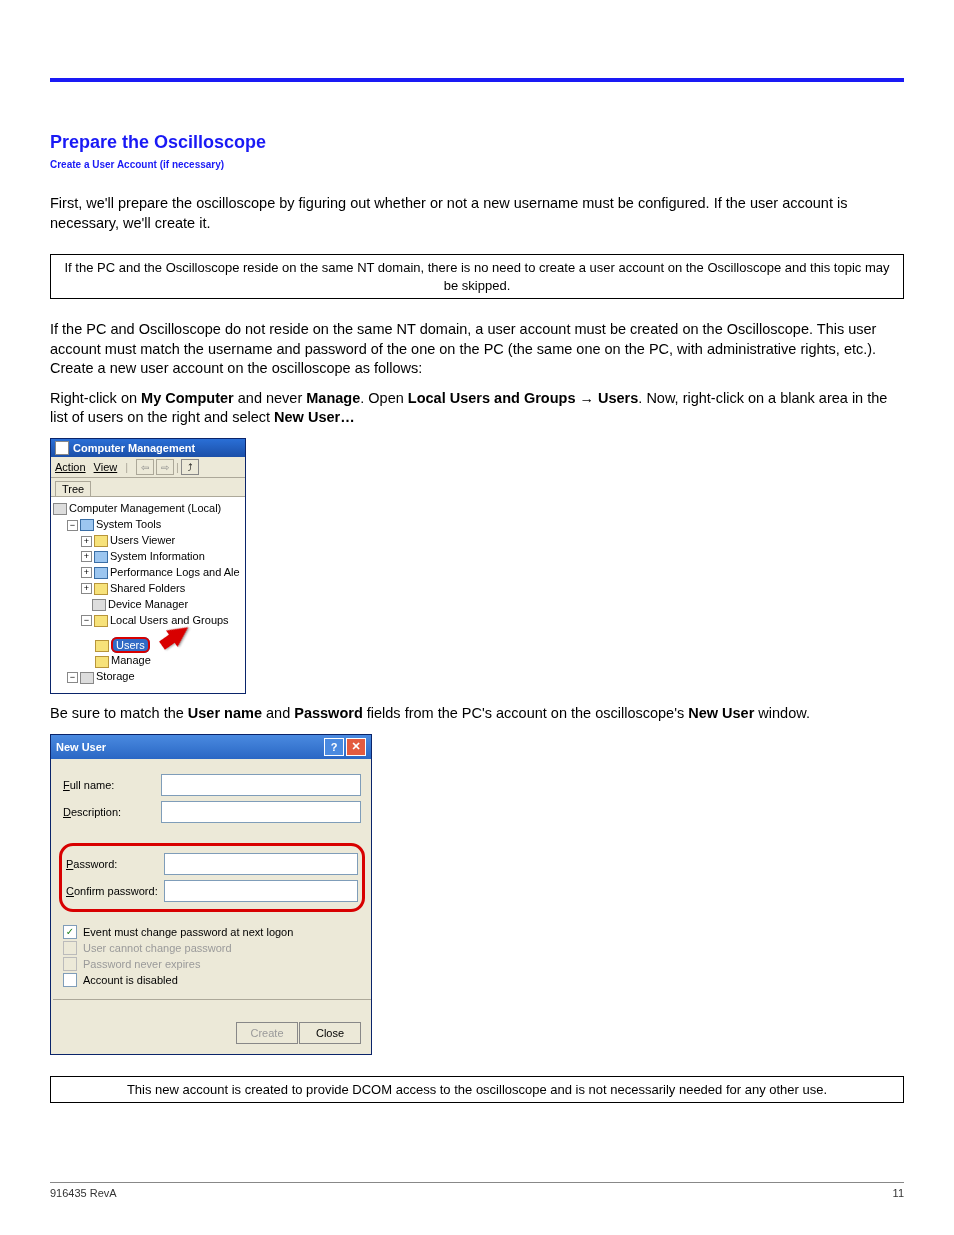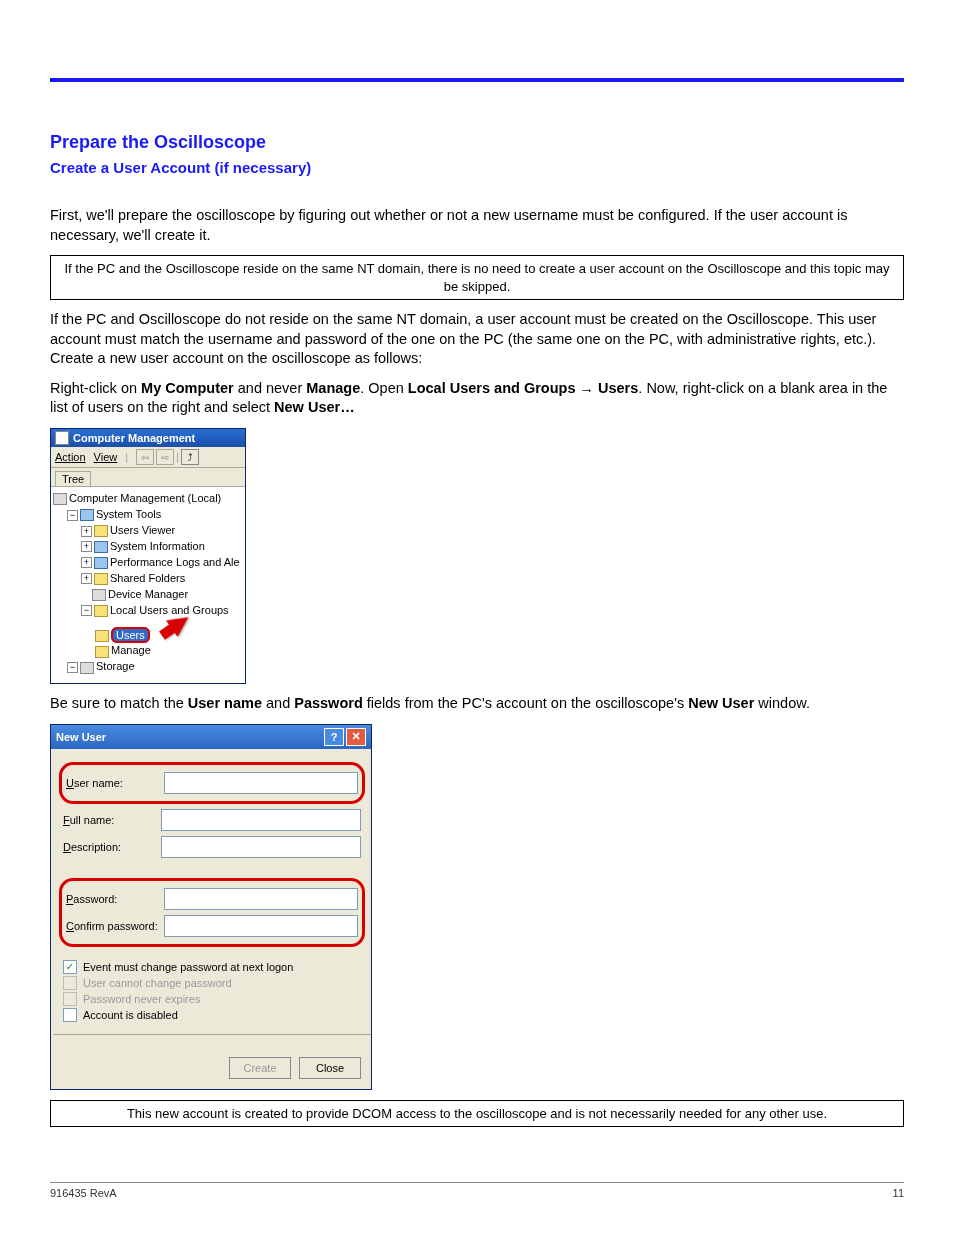--- a/index.html
+++ b/index.html
@@ -1,21 +1,21 @@
 <!DOCTYPE html>
 <html><head>
 <meta charset="utf-8">
 <style>
 html,body{margin:0;padding:0;font-family:Arial,Helvetica,sans-serif;font-size:14px;color:#000;background:#fff}
 .page{width:954px;height:1235px;position:relative;box-sizing:border-box;padding:60px 50px 0 50px}
 .top-rule{border-top:4px solid #1a1af5;margin:18px 0 50px 0}
 .section-title{font-size:18px;font-weight:bold;color:#1a1af5;margin-bottom:6px}
-.sub-title{font-size:15px;font-weight:bold;color:#1a1af5;margin-bottom:30px}
+.sub-title{font-size:10px;font-weight:bold;color:#1a1af5;margin-bottom:24px}
 .body-text{font-size:14.5px;line-height:1.35;margin:10px 0;color:#000}
-.note-box{border:1px solid #000;padding:4px 6px;font-size:13px;line-height:1.35;margin:10px 0}
+.note-box{border:1px solid #000;padding:4px 6px;font-size:13px;line-height:1.35;margin:21px 0}
 .bold{font-weight:bold}
 
 .cm-window{width:194px;border:1px solid #0a246a;background:#ece9d8;font-size:11px;font-family:Tahoma,Arial,sans-serif;margin:8px 0 10px 0}
 .cm-title{background:linear-gradient(#2a6fd6,#1b4fa8);color:#fff;font-weight:bold;padding:2px 4px;display:flex;align-items:center;gap:4px}
 .cm-title .ic{width:12px;height:12px;background:#fff;border:1px solid #888;display:inline-block}
 .cm-toolbar{display:flex;align-items:center;gap:8px;padding:2px 4px;border-bottom:1px solid #aca899;background:#ece9d8}
 .cm-toolbar .mnu{text-decoration:underline;color:#000}
 .cm-toolbar .arrows{display:flex;gap:2px;align-items:center}
 .cm-toolbar .nav{width:16px;height:14px;border:1px solid #aca899;display:inline-flex;align-items:center;justify-content:center;font-size:10px;background:#ece9d8;color:#888}
 .cm-toolbar .nav.up{color:#000;border-color:#888}
@@ -41,21 +41,21 @@
 .nu-body{padding:10px 10px 6px 12px}
 .field-row{display:flex;align-items:center;margin:5px 0}
 .field-row .lbl{width:98px}
 .field-row input[type=text],.field-row input[type=password]{flex:1;height:18px;border:1px solid #7f9db9;background:#fff;font-size:11px}
 .oval{border:3px solid #d80000;border-radius:14px;padding:2px 4px;margin:3px -4px}
 .chk-row{display:flex;align-items:center;gap:6px;margin:2px 0;color:#000}
 .chk-row.dis{color:#9a9a9a}
 .chk{width:12px;height:12px;border:1px solid #7f9db9;background:#fff;display:inline-flex;align-items:center;justify-content:center;font-size:10px;color:#1a7f1a}
 .chk.dis{background:#ece9d8;border-color:#bbb}
 .nu-sep{border-top:1px solid #aca899;margin:12px -10px 10px -10px}
-.nu-footer{display:flex;justify-content:flex-end;gap:8px;padding:6px 10px 10px 0}
+.nu-footer{display:flex;justify-content:flex-end;gap:1px;padding:6px 10px 10px 0}
 .nu-btn{min-width:62px;height:22px;border:1px solid #888;background:#ece9d8;font-size:11px}
 .nu-btn.dis{color:#9a9a9a}
 .footer{position:absolute;bottom:36px;left:50px;right:50px;border-top:1px solid #888;padding-top:4px;display:flex;justify-content:space-between;font-size:11px;color:#333}
 </style>
 </head>
 <body>
 
 <div class="page">
   <div class="top-rule"></div>
 
@@ -114,26 +114,20 @@
 
   <div class="nu-window">
     <div class="nu-title">
       <span>New User</span>
       <span class="btns">
         <span class="wbtn">?</span>
         <span class="wbtn close">✕</span>
       </span>
     </div>
     <div class="nu-body">
-      <div class="oval">
-        <div class="field-row">
-          <span class="lbl"><u>U</u>ser name:</span>
-          <input type="text" style="">
-        </div>
-      </div>
       <div class="field-row">
         <span class="lbl"><u>F</u>ull name:</span>
         <input type="text" style="">
       </div>
       <div class="field-row">
         <span class="lbl"><u>D</u>escription:</span>
         <input type="text" style="">
       </div>
       <div style="height:12px"></div>
       <div class="oval">

